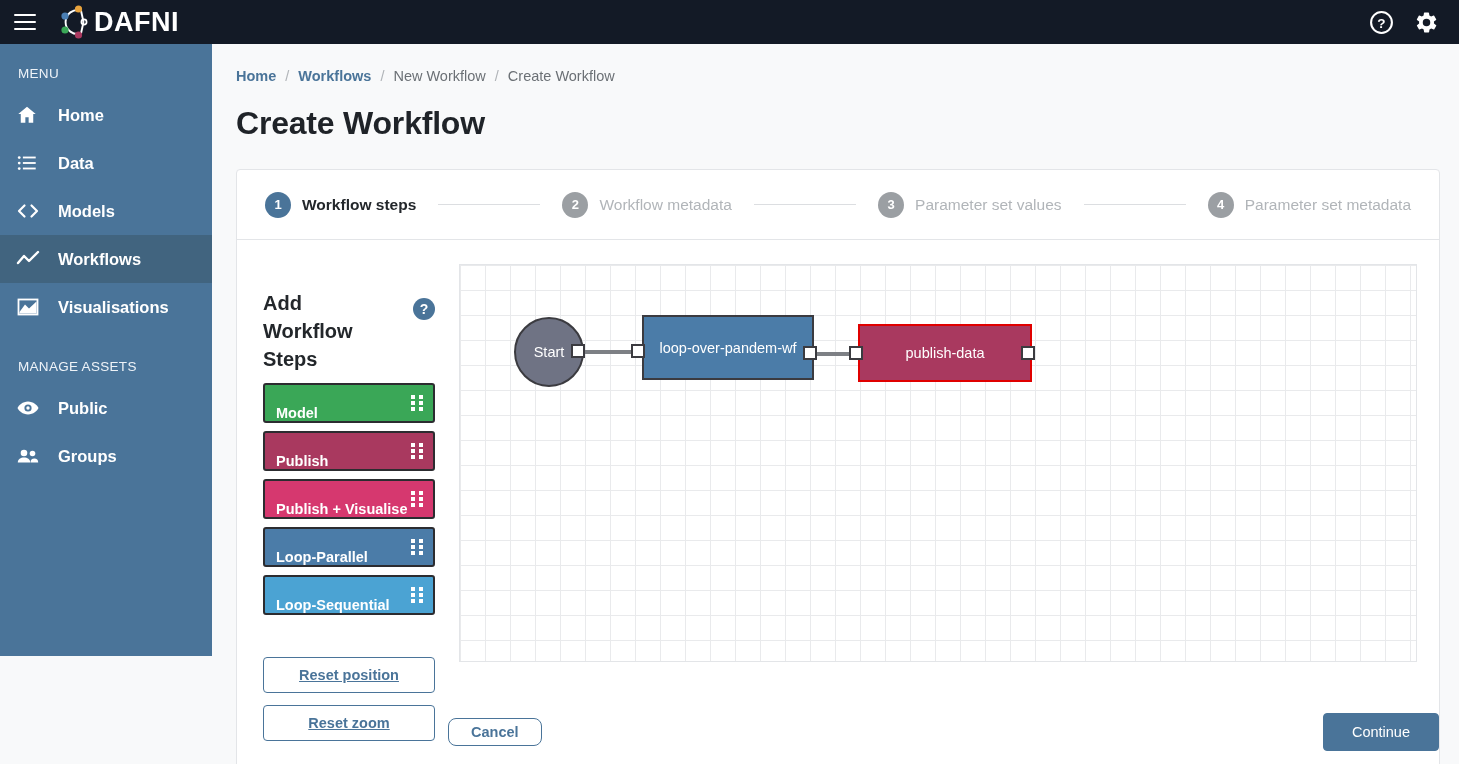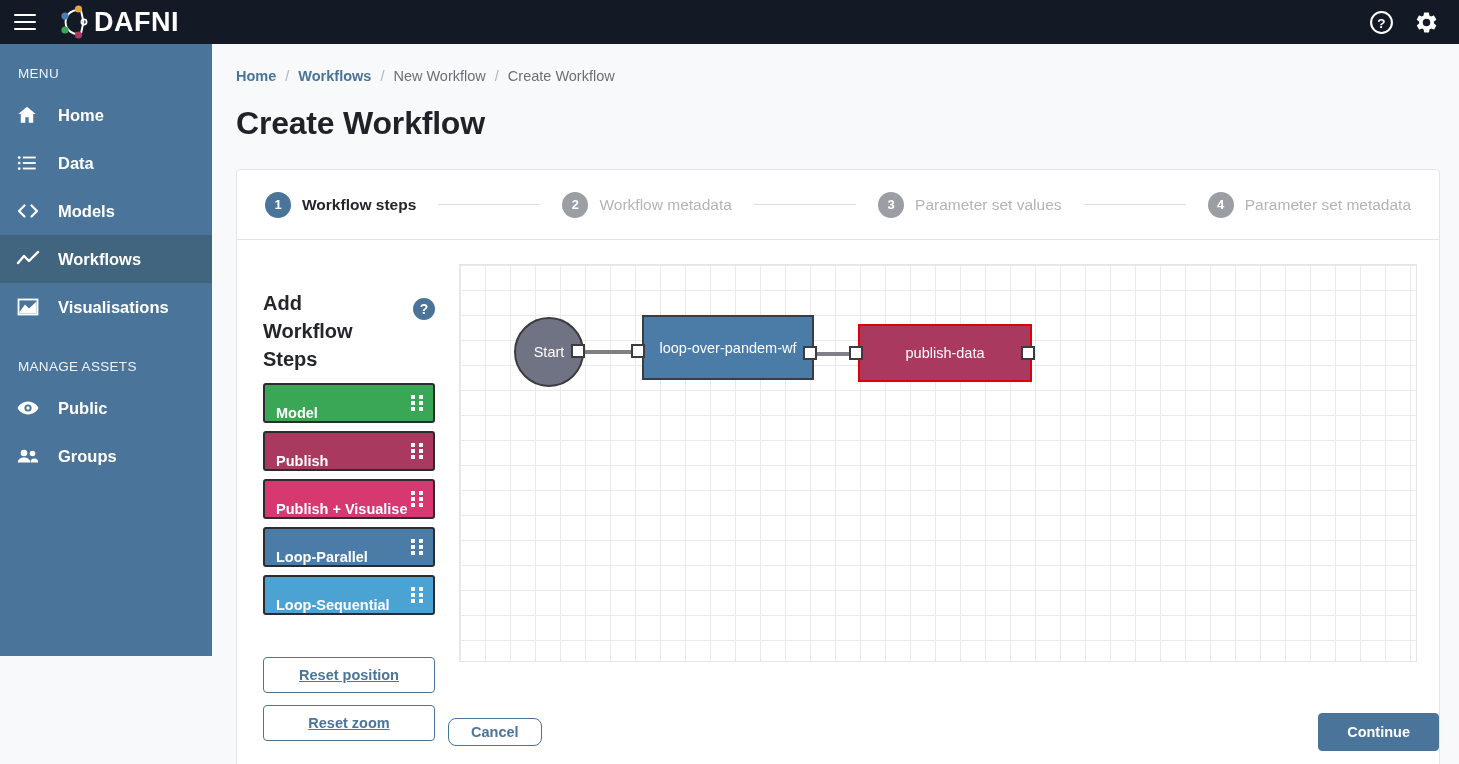--- a/index.html
+++ b/index.html
@@ -185,21 +185,21 @@
     border: 1px solid #4a7499; border-radius: 8px;
     background: #fff; color: #4a7499;
     font-size: 14.5px; font-weight: 700;
     font-family: "Liberation Sans", sans-serif;
     cursor: pointer;
   }
   .btn-primary {
     height: 38px; padding: 0 28px;
     border: 1px solid #4a7499; border-radius: 4px;
     background: #4a7499; color: #fff;
-    font-size: 14.5px; font-weight: 700;
+    font-size: 14.5px; font-weight: 400;
     font-family: "Liberation Sans", sans-serif;
     cursor: pointer;
   }
 </style>
 </head>
 <body>
 
 <div class="topbar">
   <div class="hamburger">
     <span></span>

